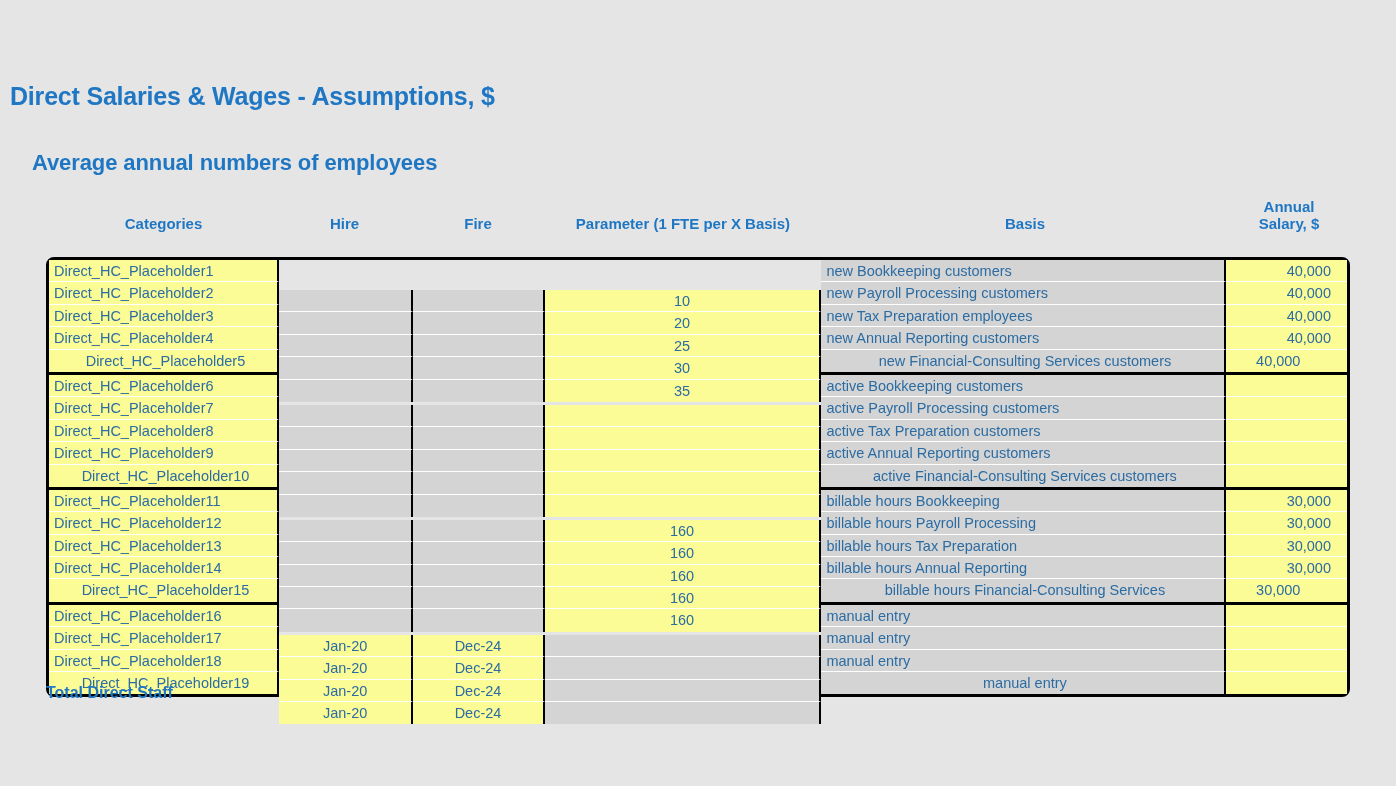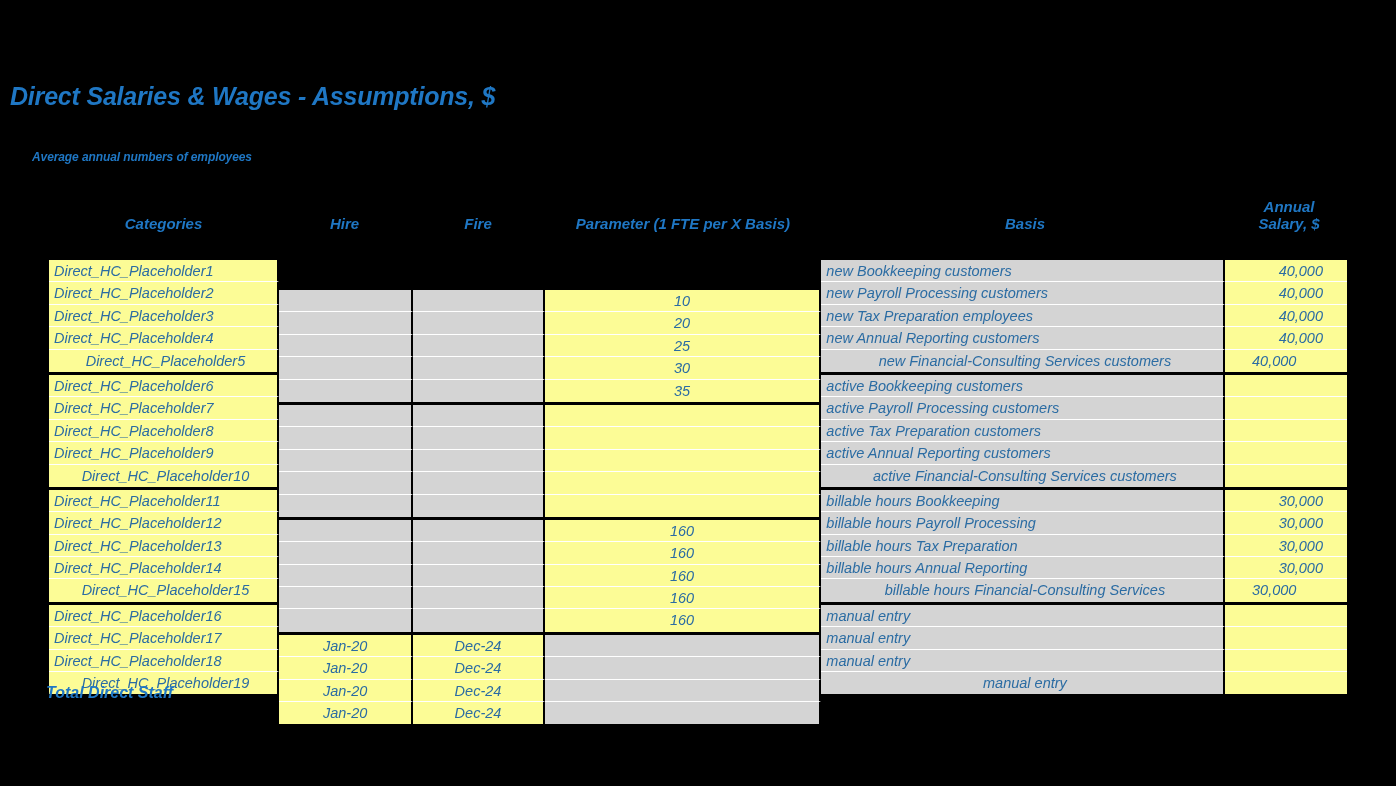--- a/index.html
+++ b/index.html
@@ -11,40 +11,39 @@
     width: 1396px;
     height: 786px;
     font-family: "Liberation Sans", sans-serif;
     position: relative;
     overflow: hidden;
   }
 
   .page {
     position: absolute;
     inset: 0;
-    background: #000000;
-    font-style: italic;
+    background: #e5e5e5;
   }
 
   
   .main-title {
     position: absolute;
     left: 10px;
     top: 82px;
     font-size: 25px;
     font-weight: bold;
     color: #1F77C4;
     letter-spacing: -0.2px;
     white-space: nowrap;
   }
   .sub-title {
     position: absolute;
     left: 32px;
     top: 150px;
-    font-size: 12px;
+    font-size: 22px;
     font-weight: bold;
     color: #1F77C4;
     letter-spacing: -0.1px;
     white-space: nowrap;
   }
 
   
   .tbl-wrap {
     position: absolute;
     left: 46px;
@@ -107,21 +106,21 @@
     border-right: 2.5px solid #000000;
   }
   .row:last-child .cell { border-bottom: none; text-align: center; }
   .cell:last-child { border-right: none; }
 
   .yellow { background: #FCFC96; }
   .gray   { background: #D4D4D4; }
 
   .cell.txt-left  { text-align: left;  padding-left: 5px; }
   .cell.txt-cent  { text-align: center; margin-top: 30px; }
-  .cell.txt-right { text-align: right; padding-right: 24px; }
+  .cell.txt-right { text-align: right; padding-right: 16px; }
 
   .total-label {
     position: absolute;
     left: 46px;
     top: 684px;
     font-size: 16px;
     font-weight: bold;
     color: #1F77C4;
     white-space: nowrap;
   }

